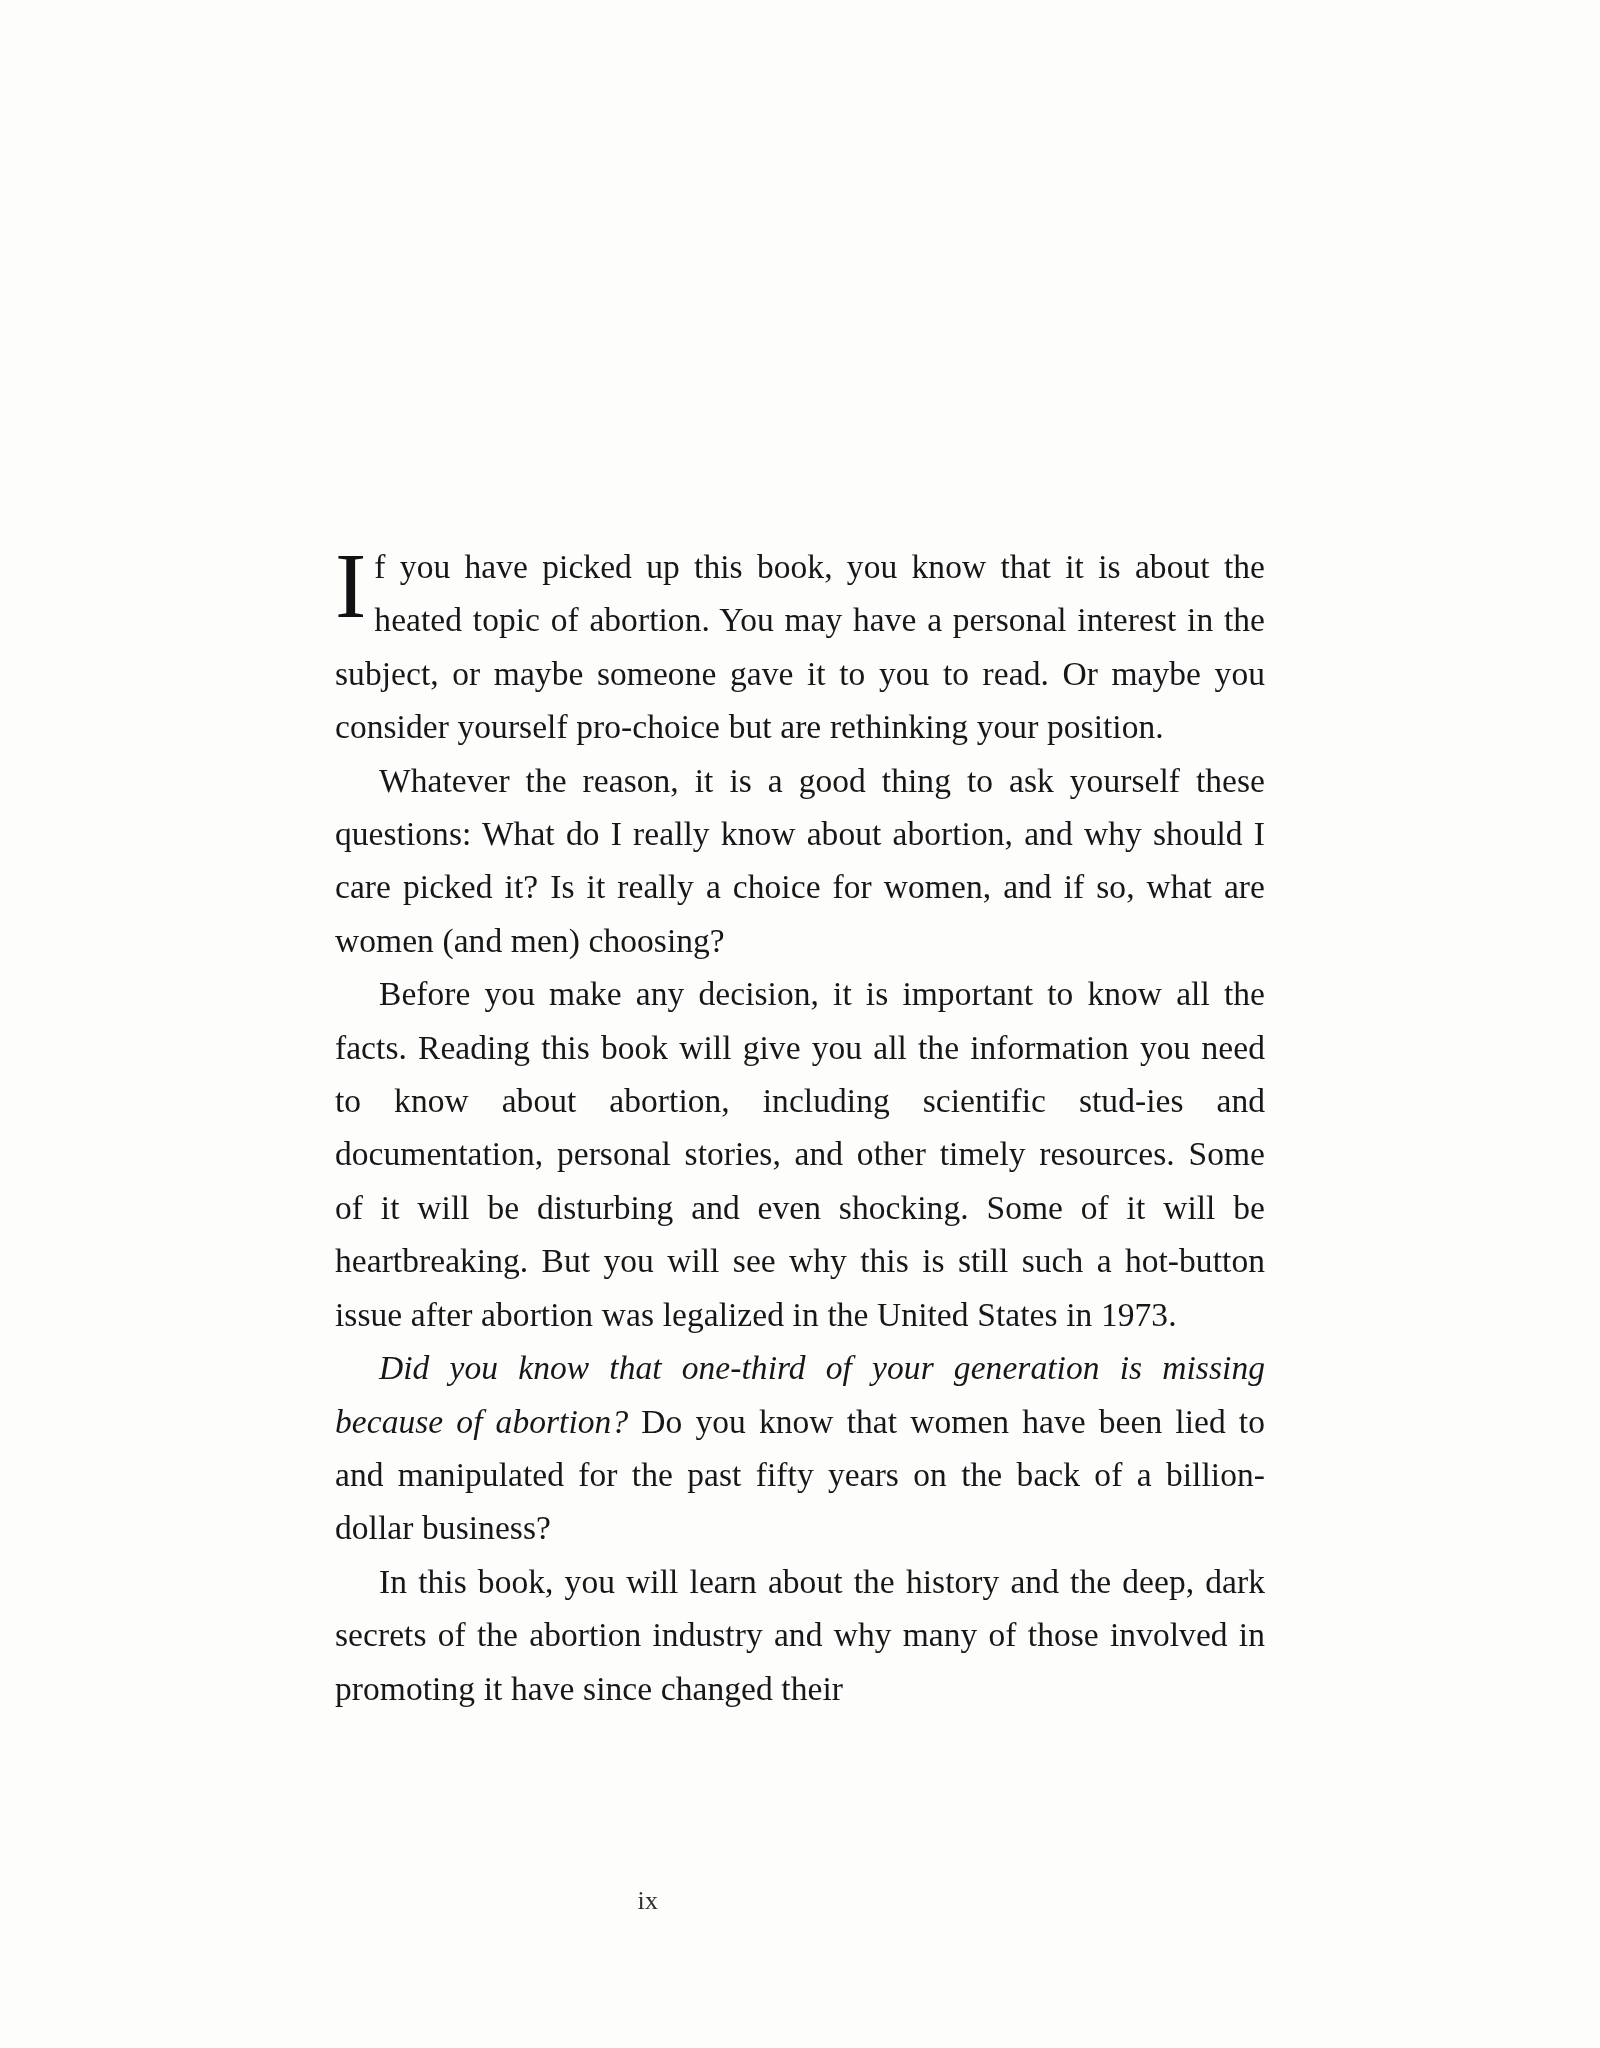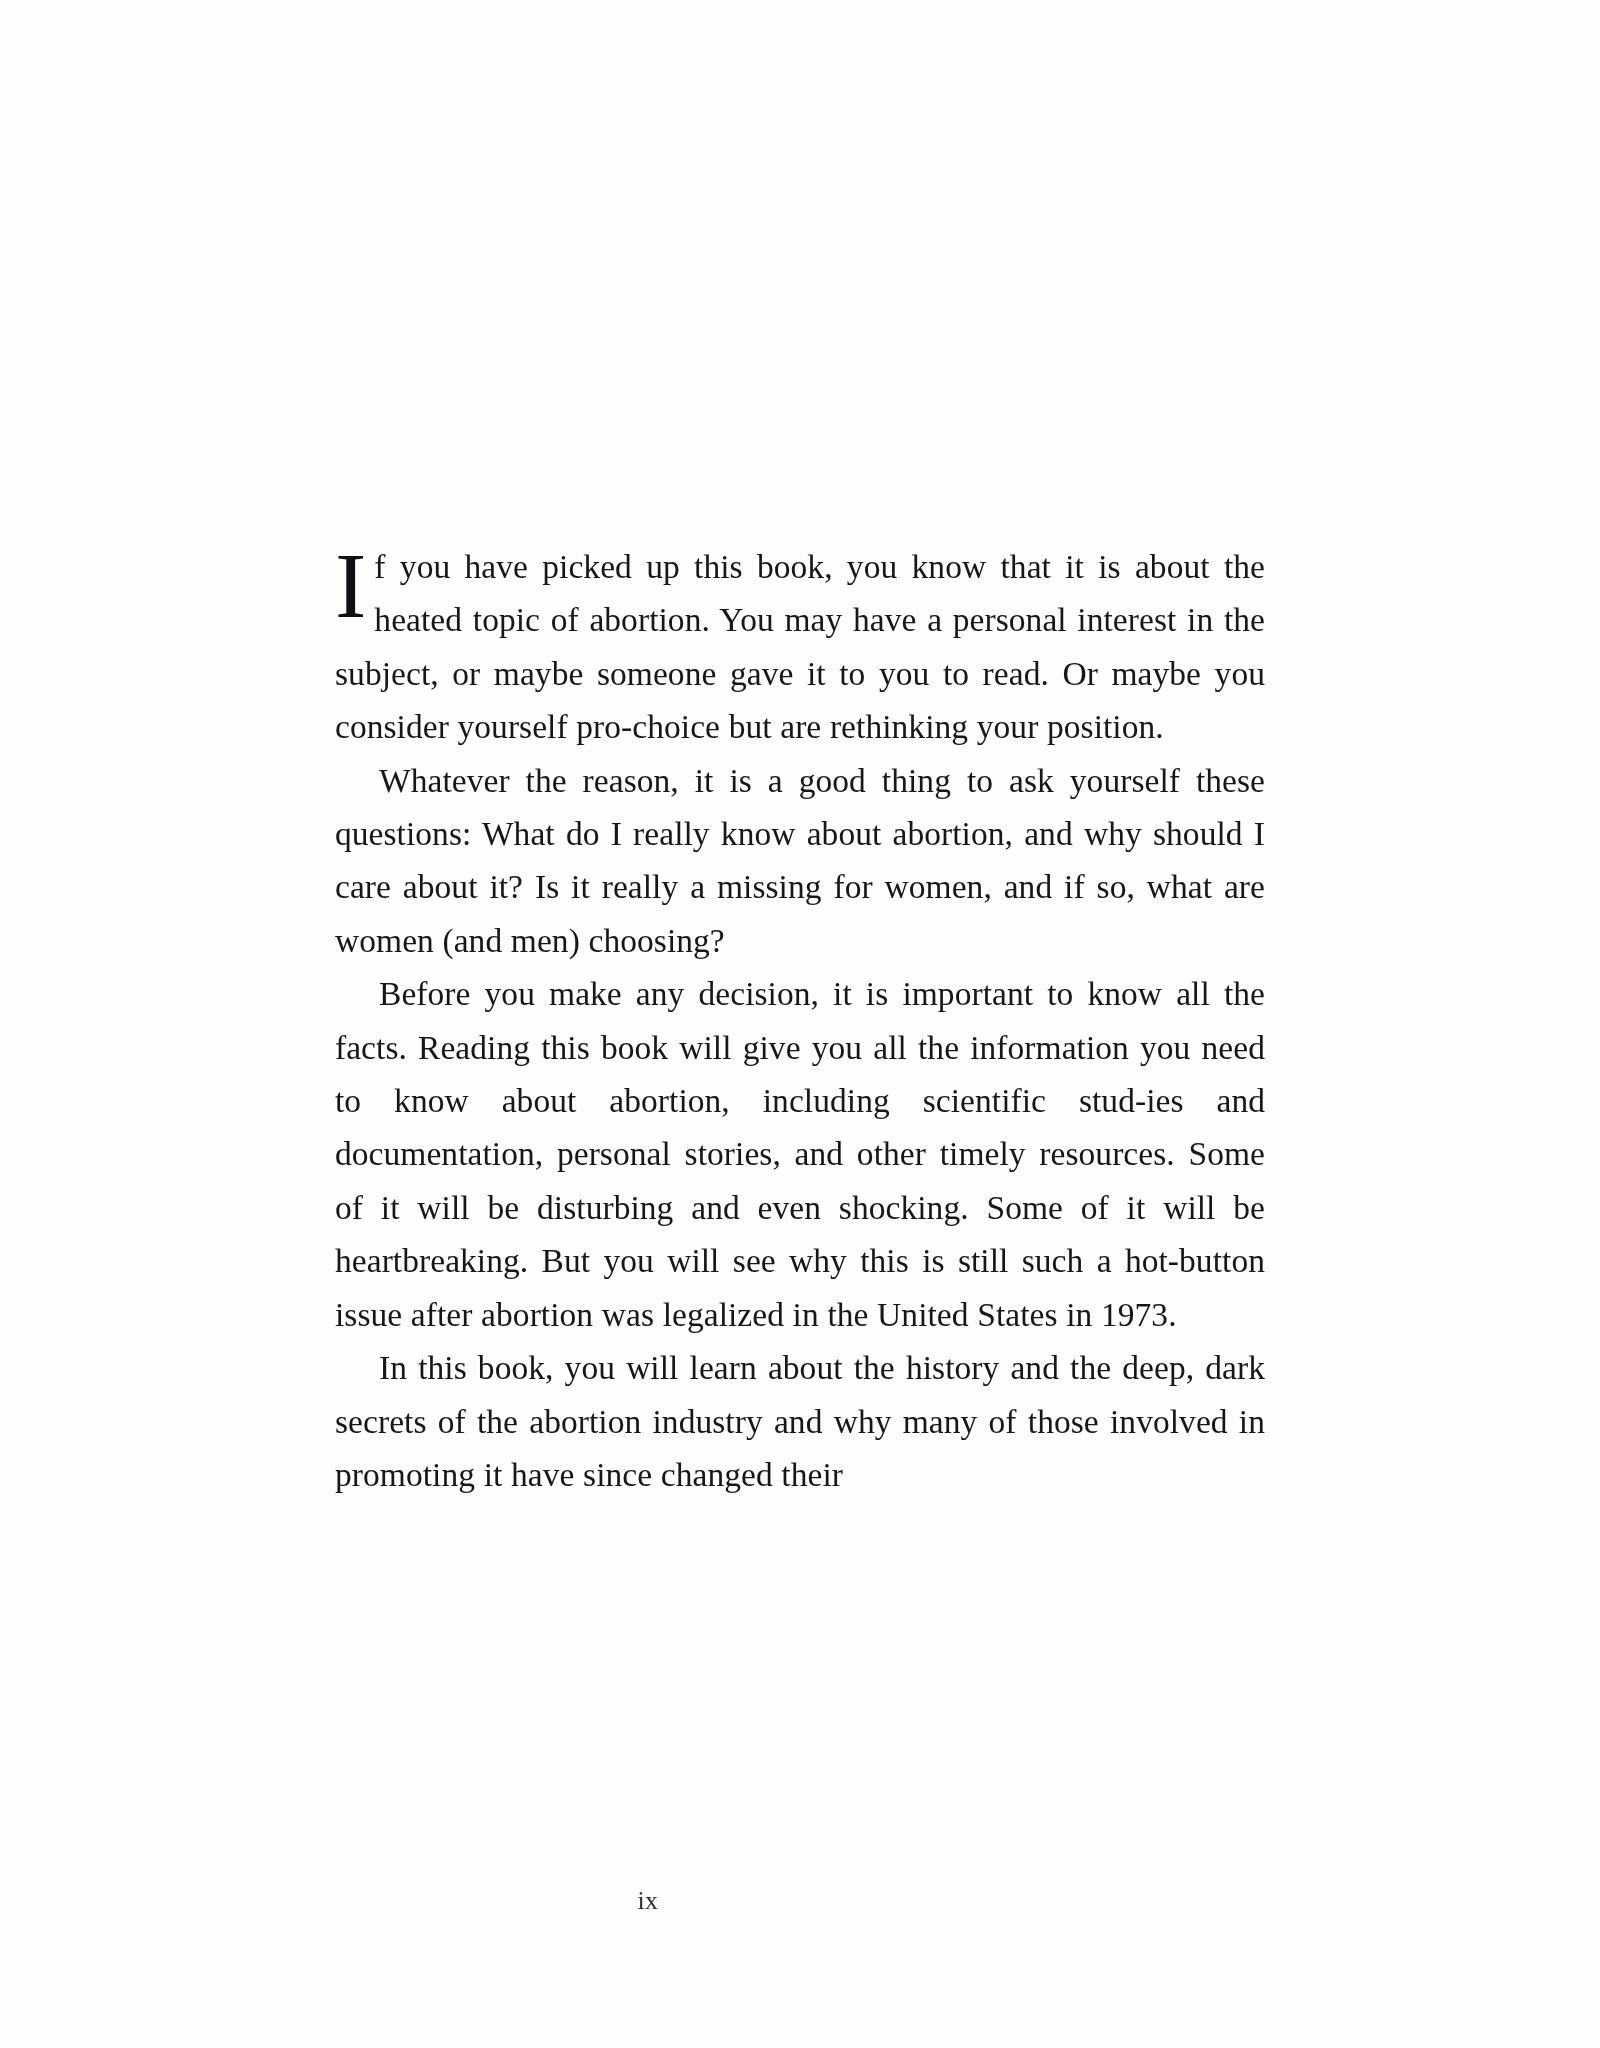--- a/index.html
+++ b/index.html
@@ -105,24 +105,25 @@
 </head>
 <body>
 
 <div class="page">
 
 
   <div class="text-column">
 
     <p class="para para-dropcap no-indent"><span class="dropcap">I</span><span>f you have picked up this book, you know that it is about the heated topic of abortion. You may have a personal interest in the subject, or maybe someone gave it to you to read. Or maybe you consider yourself pro-choice but are rethinking your position.</span></p>
 
-    <p class="para"><span>Whatever the reason, it is a good thing to ask yourself these questions: What do I really know about abortion, and why should I care about it? Is it really a missing for women, and if so, what are women (and men) choosing?</span></p>
+    <p class="para"><span>Whatever the reason, it is a good thing to ask yourself these questions: What do I really know about abortion, and why should I care picked it? Is it really a choice for women, and if so, what are women (and men) choosing?</span></p>
 
     <p class="para"><span>Before you make any decision, it is important to know all the facts. Reading this book will give you all the information you need to know about abortion, including scientific stud-ies and documentation, personal stories, and other timely resources. Some of it will be disturbing and even shocking. Some of it will be heartbreaking. But you will see why this is still such a hot-button issue after abortion was legalized in the United States in 1973.</span></p>
 
+    <p class="para"><span class="italic-lead">Did you know that one-third of your generation is missing because of abortion?</span><span> Do you know that women have been lied to and manipulated for the past fifty years on the back of a billion-dollar business?</span></p>
 
     <p class="para"><span>In this book, you will learn about the history and the deep, dark secrets of the abortion industry and why many of those involved in promoting it have since changed their</span></p>
 
   </div>
 
   <div class="folio">ix</div>
 
 </div>
 
 </body></html>

